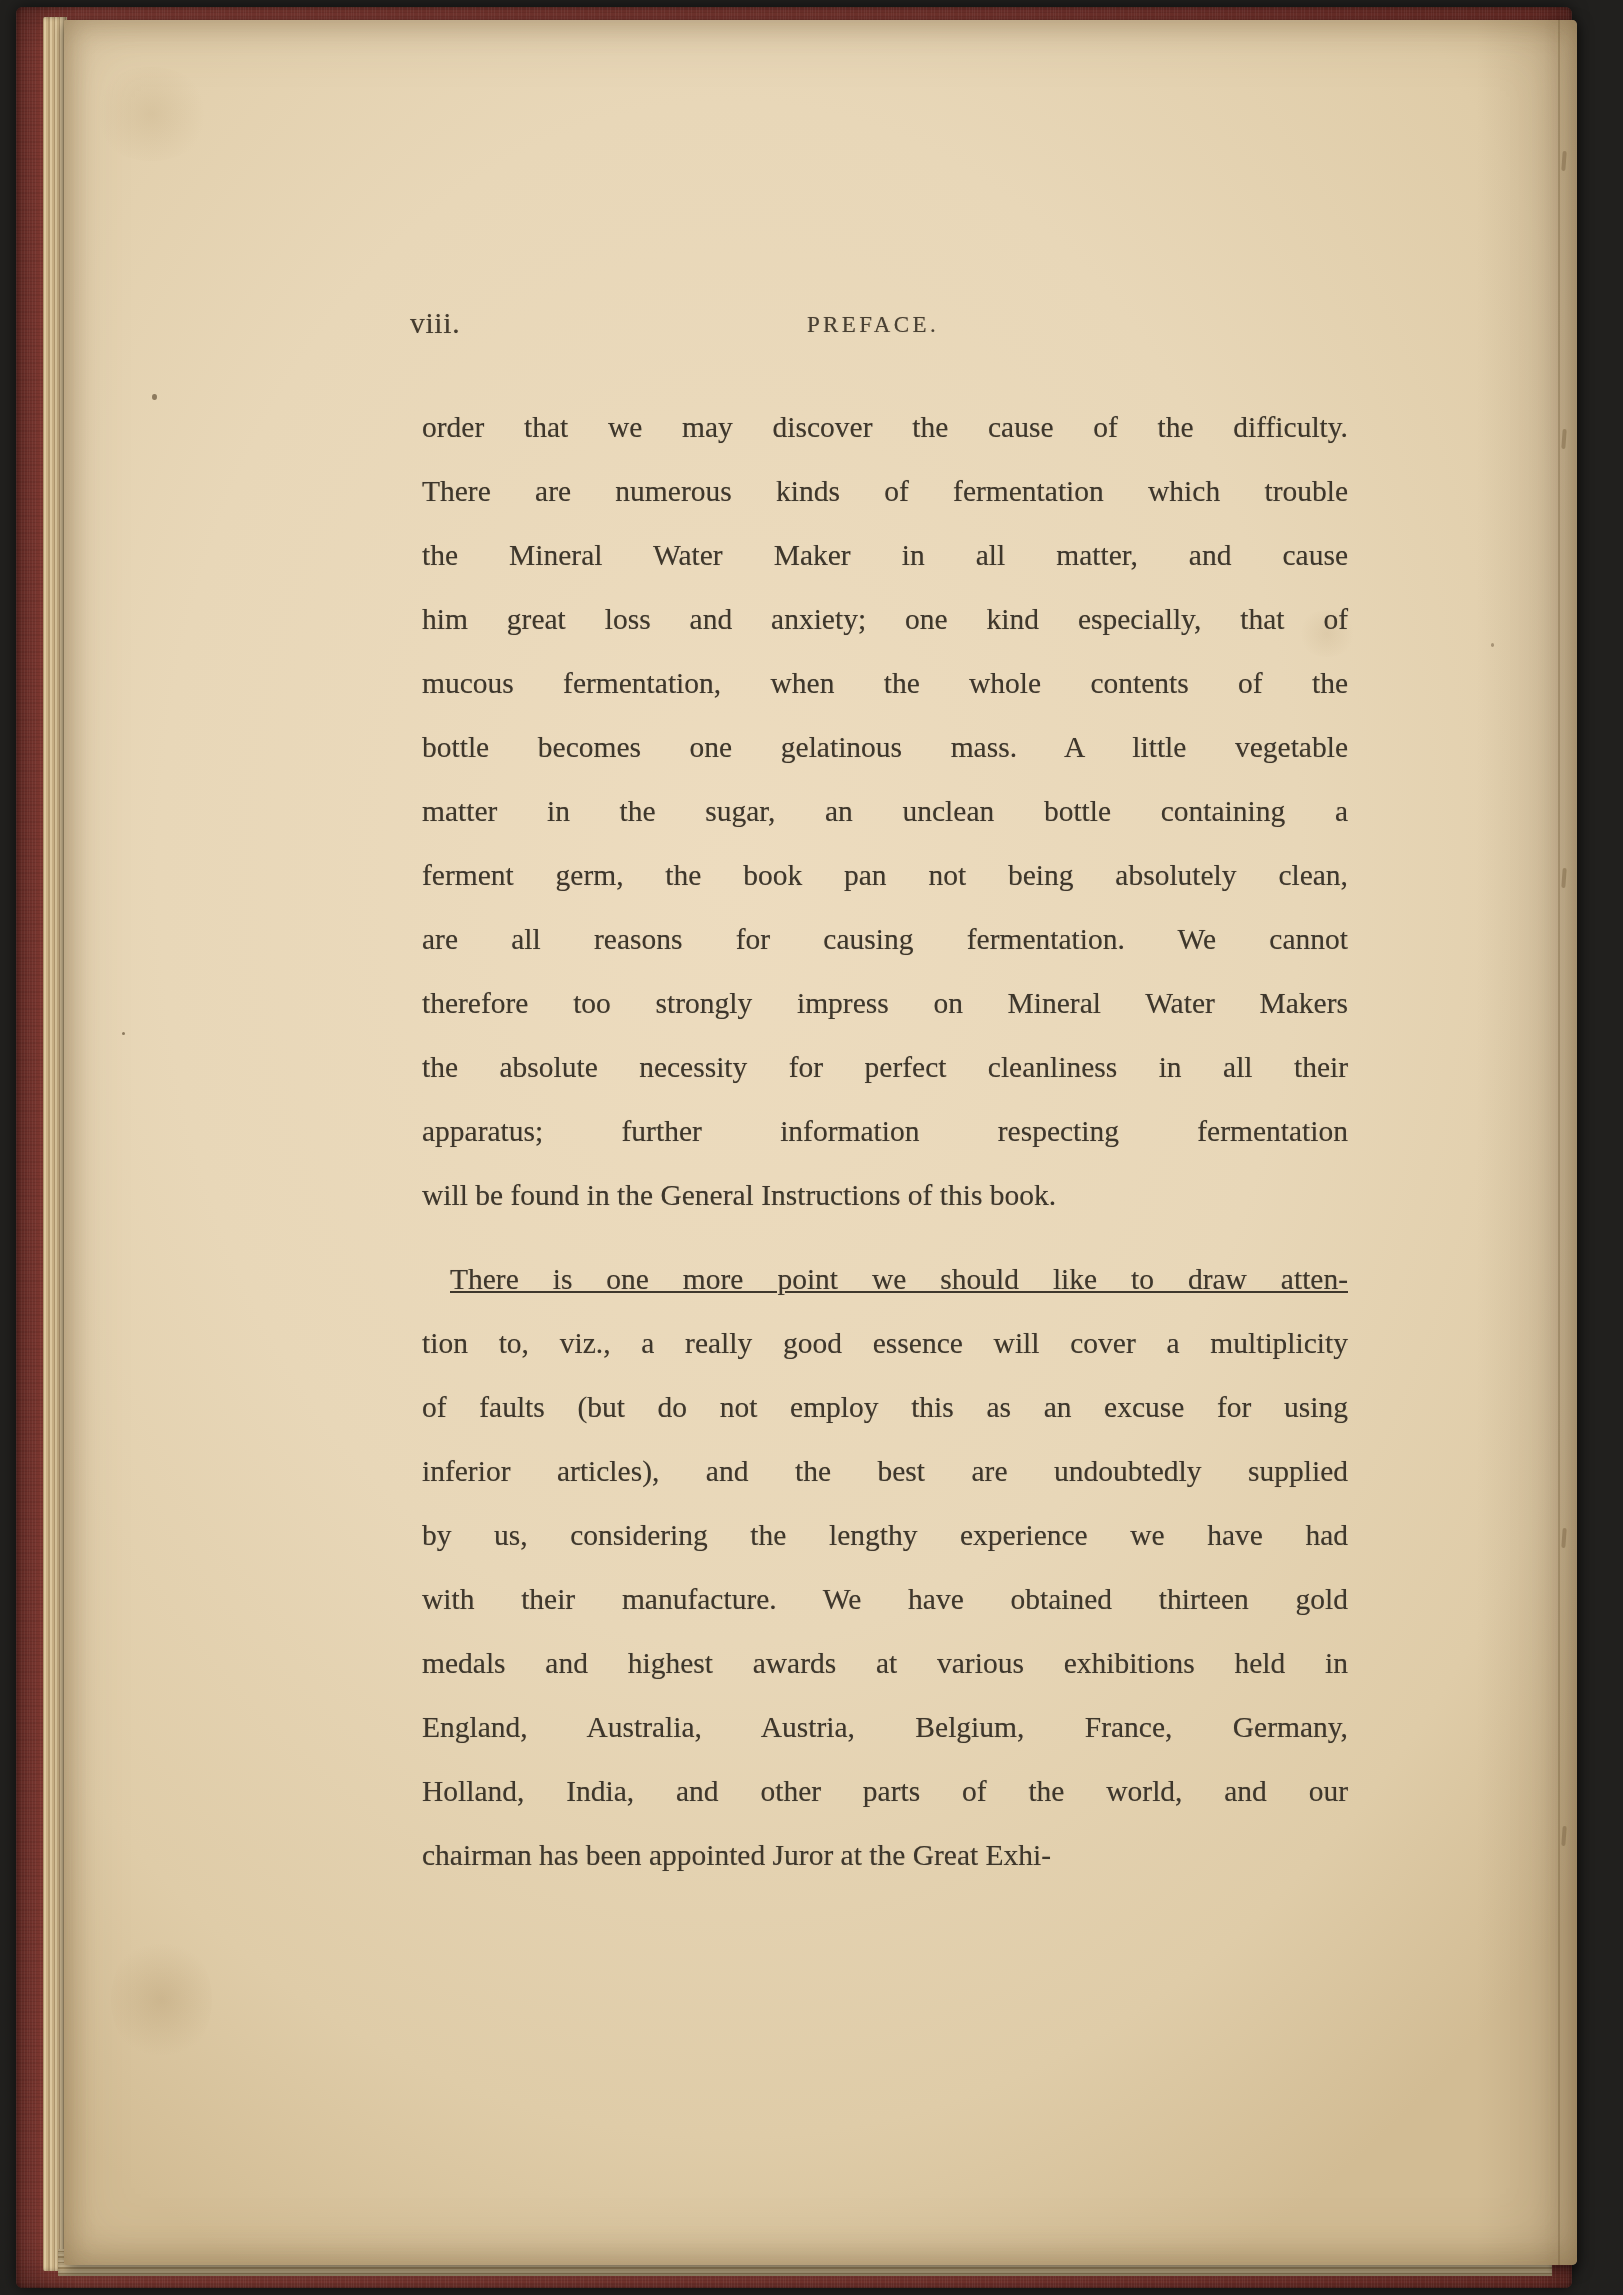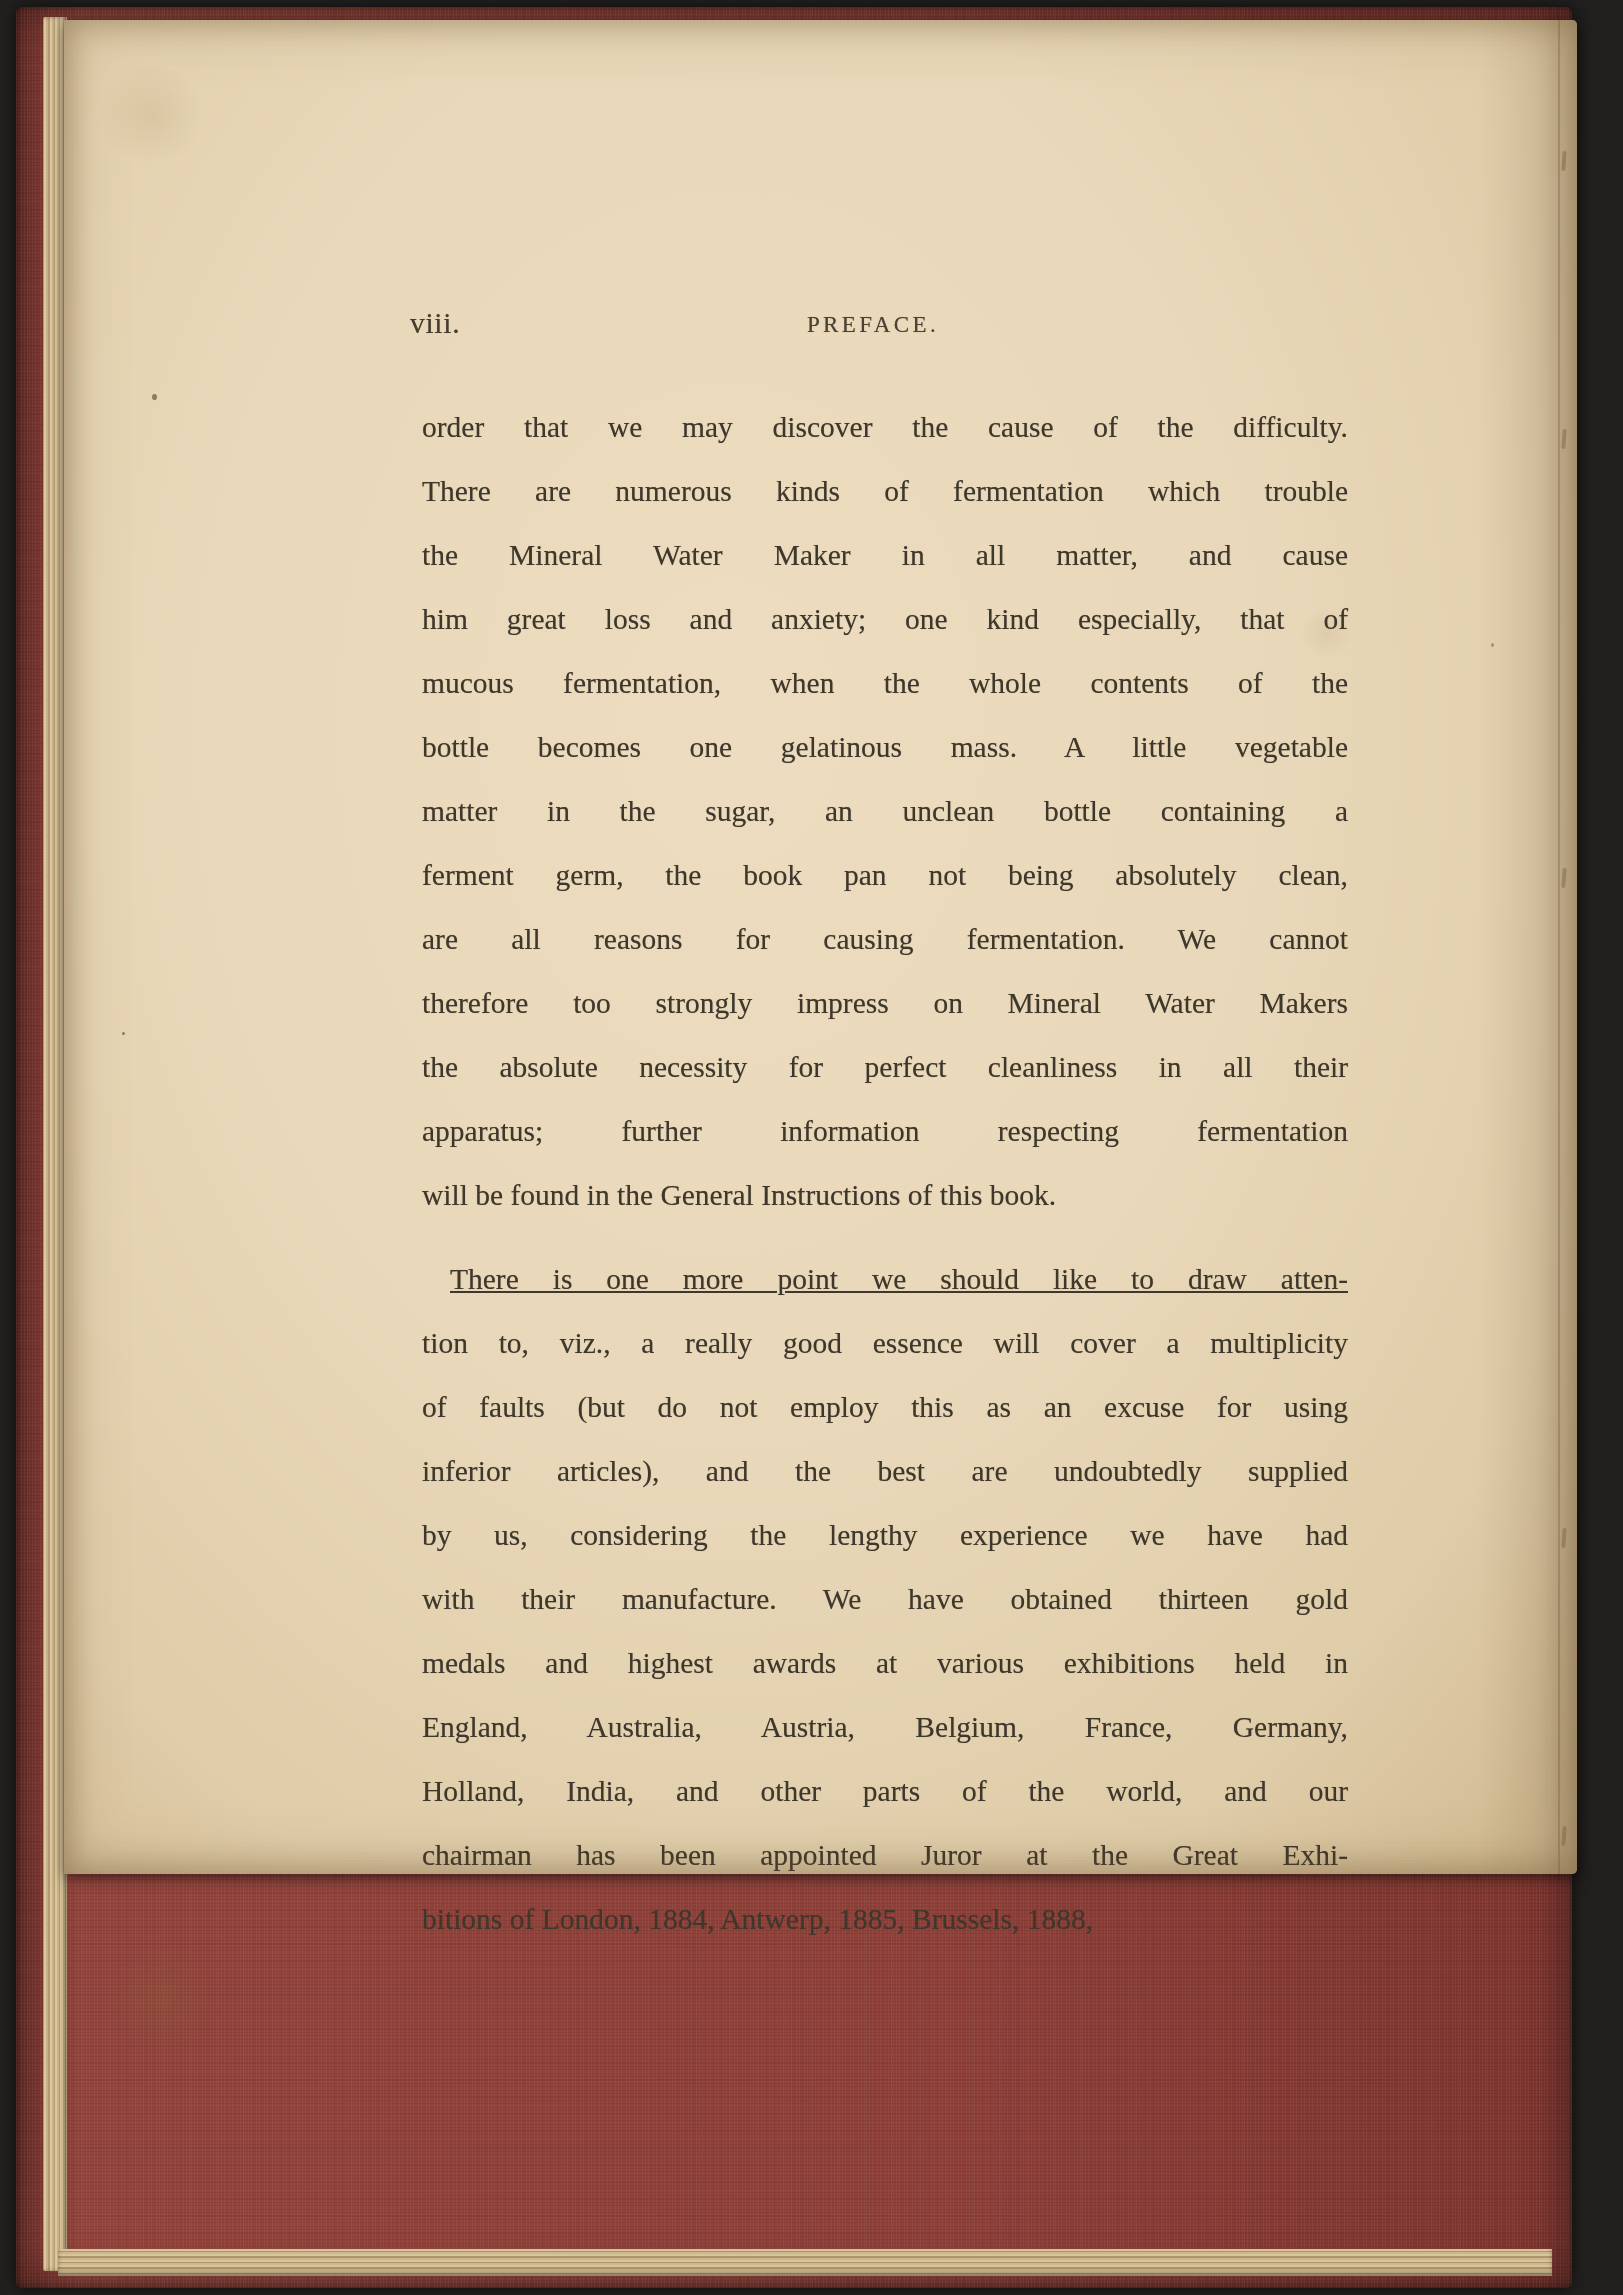--- a/index.html
+++ b/index.html
@@ -37,21 +37,21 @@
   .edge-bottom {
     position: absolute; left: 58px; top: 2249px;
     width: 1494px; height: 27px;
     background: repeating-linear-gradient(180deg, #d9c49b 0 2px, #ad9469 2px 3.4px, #cdb78d 3.4px 5.4px);
     box-shadow: inset 0 -4px 5.4px rgba(0,0,0,.3);
   }
 
   
   .page {
     position: absolute; left: 64px; top: 20px;
-    width: 1513px; height: 1854px;
+    width: 1513px; height: 2245px;
     background: radial-gradient(ellipse 1139px 1541px at 44% 38%,
         #eddcbf 0%, #e8d7b8 50%, #dfcca8 82%, #d2bc94 100%);
     border-radius: 2px 4.7px 4.7px 2px;
     box-shadow: 1.3px 3.4px 13.4px rgba(0,0,0,.55);
   }
   .page .vignette {
     position: absolute; inset: 0; border-radius: inherit; pointer-events: none;
     box-shadow:
       inset 0 0 64px rgba(112, 86, 50, .26),
       inset 0 10.7px 23px rgba(112, 86, 50, .16),
@@ -167,21 +167,20 @@
           <div class="line">There is one more point we should like to draw atten-</div>
           <div class="line">tion to, viz., a really good essence will cover a multiplicity</div>
           <div class="line">of faults (but do not employ this as an excuse for using</div>
           <div class="line">inferior articles), and the best are undoubtedly supplied</div>
           <div class="line">by us, considering the lengthy experience we have had</div>
           <div class="line">with their manufacture.  We have obtained thirteen gold</div>
           <div class="line">medals and highest awards at various exhibitions held in</div>
           <div class="line">England, Australia, Austria, Belgium, France, Germany,</div>
           <div class="line">Holland, India, and other parts of the world, and our</div>
           <div class="line">chairman has been appointed Juror at the Great Exhi-</div>
-          <div class="line">bitions of London, 1884, Antwerp, 1885, Brussels, 1888,</div>
         </div>
     </div>
 
     <div class="gutter"></div>
     <div class="crease"></div>
     <div class="stitch" style="top: 131px;"></div>
     <div class="stitch" style="top: 409px;"></div>
     <div class="stitch" style="top: 848px;"></div>
     <div class="stitch" style="top: 1508px;"></div>
     <div class="stitch" style="top: 1806px;"></div>

